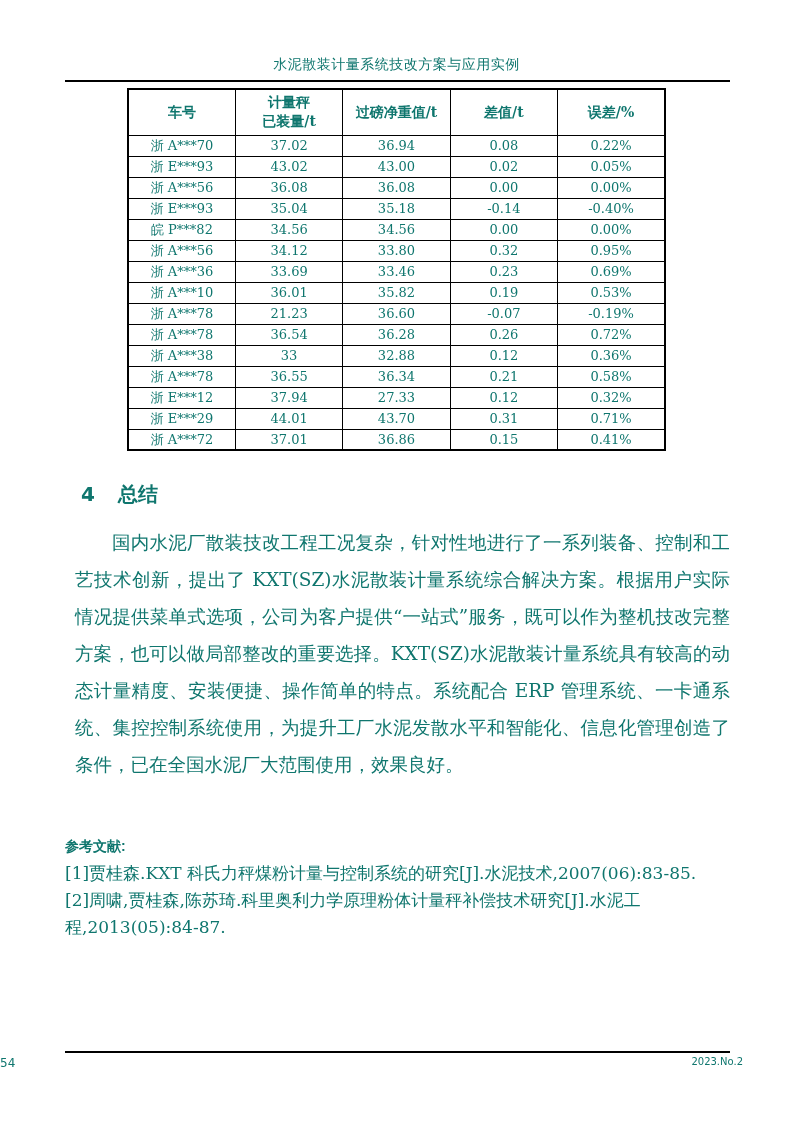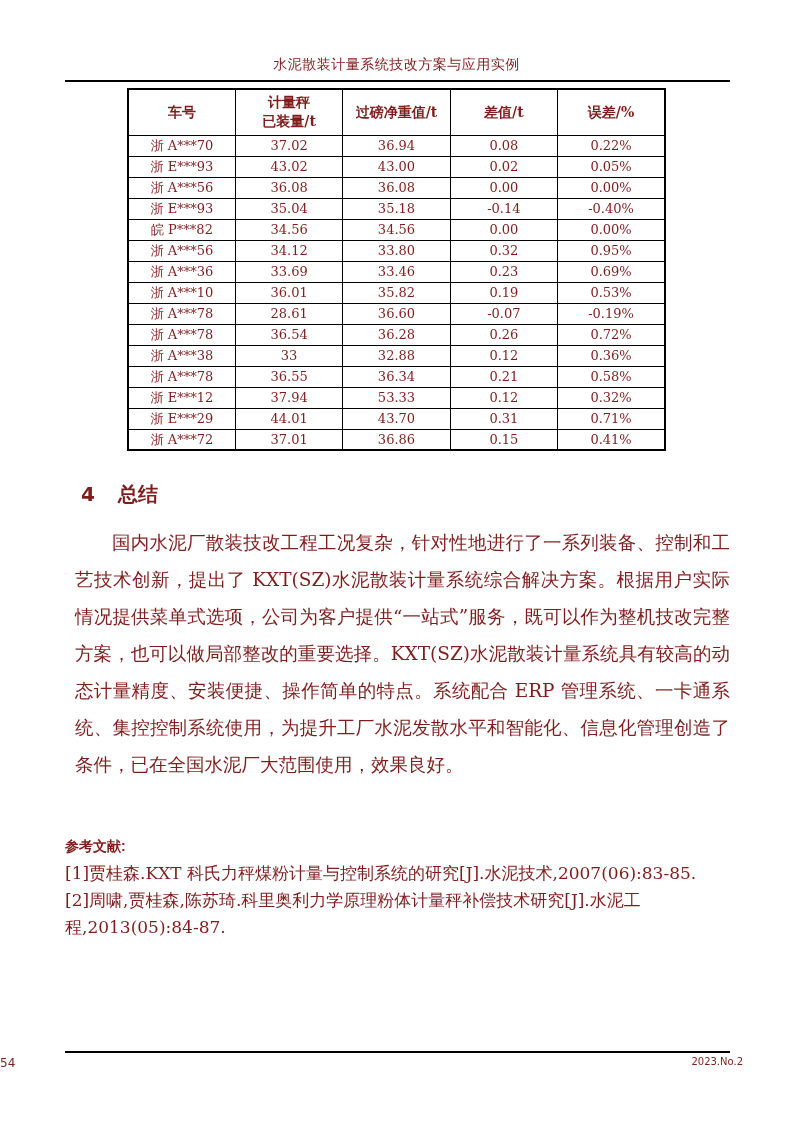--- a/index.html
+++ b/index.html
@@ -2,21 +2,21 @@
 <html><head>
 <meta charset="utf-8">
 <style>
   * { box-sizing: border-box; }
   html, body { margin: 0; padding: 0; background: #ffffff; }
   .page {
     position: relative;
     width: 793px;
     height: 1122px;
     background: #ffffff;
-    color: #7f1d1d;
+    color: #0f766e;
     font-family: "DejaVu Serif", "Liberation Serif", serif;
     overflow: hidden;
   }
   .running-title {
     position: absolute;
     top: 56px; left: 0; width: 100%;
     text-align: center;
     font-size: 14px;
     letter-spacing: 0.5px;
   }
@@ -186,21 +186,21 @@
         </tr>
         <tr>
           <td>浙 A***10</td>
           <td>36.01</td>
           <td>35.82</td>
           <td>0.19</td>
           <td>0.53%</td>
         </tr>
         <tr>
           <td>浙 A***78</td>
-          <td>28.61</td>
+          <td>21.23</td>
           <td>36.60</td>
           <td>-0.07</td>
           <td>-0.19%</td>
         </tr>
         <tr>
           <td>浙 A***78</td>
           <td>36.54</td>
           <td>36.28</td>
           <td>0.26</td>
           <td>0.72%</td>
@@ -215,21 +215,21 @@
         <tr>
           <td>浙 A***78</td>
           <td>36.55</td>
           <td>36.34</td>
           <td>0.21</td>
           <td>0.58%</td>
         </tr>
         <tr>
           <td>浙 E***12</td>
           <td>37.94</td>
-          <td>53.33</td>
+          <td>27.33</td>
           <td>0.12</td>
           <td>0.32%</td>
         </tr>
         <tr>
           <td>浙 E***29</td>
           <td>44.01</td>
           <td>43.70</td>
           <td>0.31</td>
           <td>0.71%</td>
         </tr>

